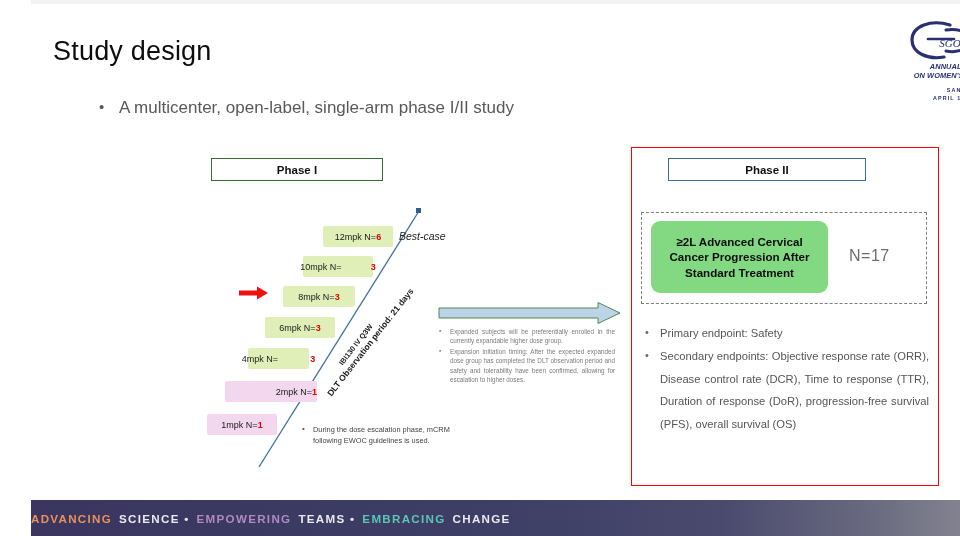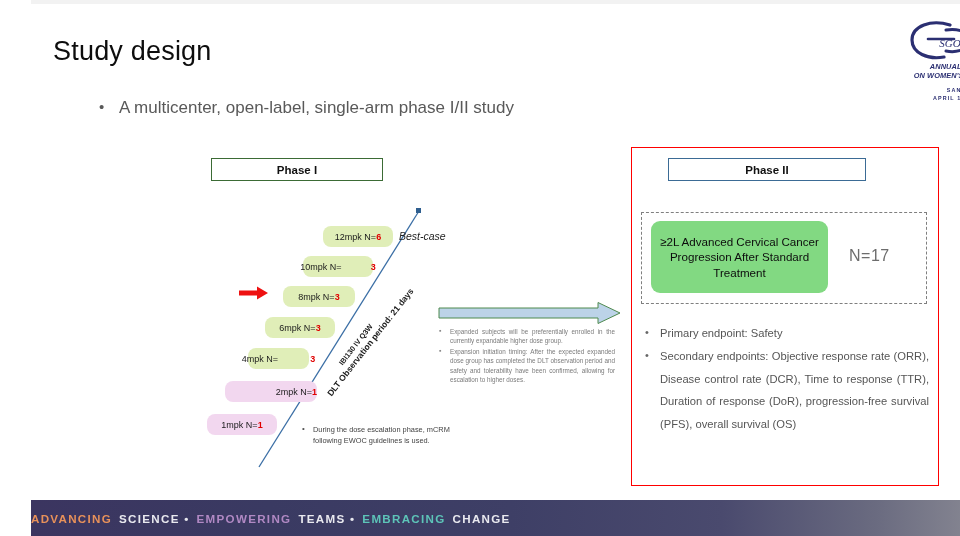--- a/index.html
+++ b/index.html
@@ -41,42 +41,42 @@
   #phase1-hdr{left:180px;top:158px;width:170px;height:21px;border:1px solid #3b6b35;}
   #phase2-hdr{left:637px;top:158px;width:196px;height:21px;border:1px solid #3b6b95;}
 
   
   .phase2-frame{position:absolute;left:600px;top:147px;width:306px;height:337px;border:1.6px solid #ff0000;background:#fff;}
   .phase2-dashed{position:absolute;left:610px;top:212px;width:284px;height:90px;border:1.3px dashed #7f7f7f;background:#fff;}
   .pop-box{
     position:absolute;left:620px;top:221px;width:177px;height:72px;
     background:#82d982;border-radius:9px;
     display:flex;align-items:center;justify-content:center;text-align:center;
-    font-size:11.6px;font-weight:normal;color:#0d0d0d;line-height:1.32;padding:0 5px;
+    font-size:11.6px;font-weight:bold;color:#0d0d0d;line-height:1.32;padding:0 5px;
     box-sizing:border-box;
   }
   .n17{position:absolute;left:818px;top:247px;font-size:16px;color:#6d6d6d;letter-spacing:.5px;}
 
   .ep-list{position:absolute;left:612px;top:322px;width:286px;font-size:11.2px;color:#555;line-height:2.0;}
   .ep-item{position:relative;padding-left:17px;margin-bottom:1px;text-align:justify;}
   .ep-item .dot{position:absolute;left:2px;top:-1px;font-size:11px;color:#666;}
 
   
   .pt-box{
     position:absolute;left:43px;top:274px;width:152px;height:52px;
     background:#7ed98a;border-radius:8px;
     display:flex;align-items:center;justify-content:center;text-align:center;
     font-size:8.2px;color:#3f3f3f;line-height:1.45;padding:0 8px;box-sizing:border-box;
   }
   
   .red-arrow{position:absolute;left:208px;top:286px;width:30px;height:14px;}
 
   
   .dose{
-    position:absolute;height:21px;border-radius:8px;
+    position:absolute;height:21px;border-radius:2px;
     display:flex;align-items:center;justify-content:center;
     font-size:9px;color:#1a1a1a;white-space:nowrap;
   }
   .dose .n{color:#e00000;font-weight:bold;}
   .dose.green{background:#e0eeb8;}
   .dose.pink{background:#f2d7ef;}
 
   
   .diag{position:absolute;left:210px;top:205px;width:190px;height:265px;}
   .diag-lbl{

